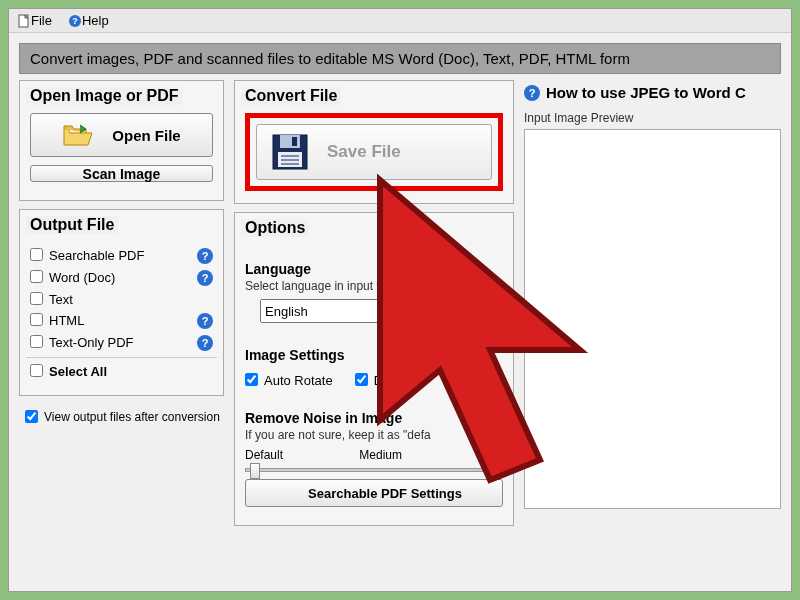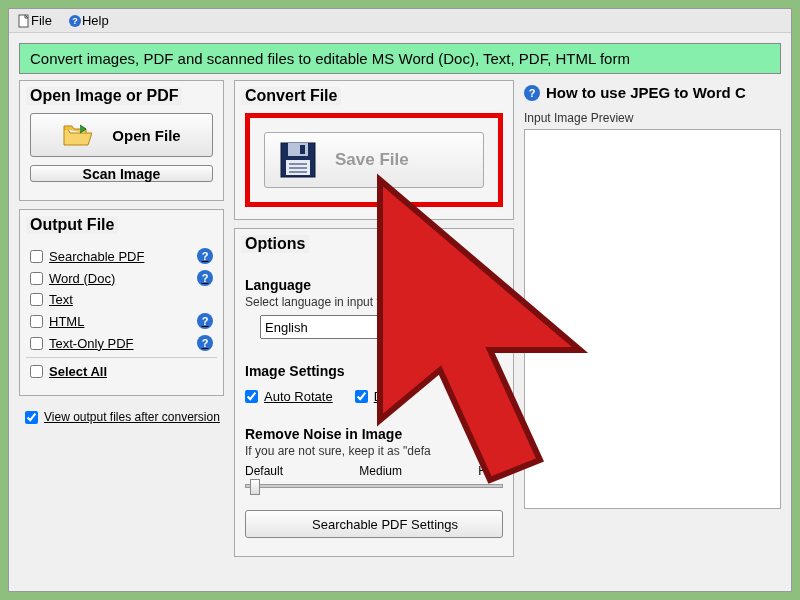--- a/index.html
+++ b/index.html
@@ -37,21 +37,21 @@
   width: 14px; height: 14px;
   display: inline-block;
 }
 .menu-icon-help {
   width: 14px; height: 14px;
   display: inline-block;
 }
 .banner {
   margin: 10px 10px 6px 10px;
   border: 1px solid #888;
-  background: #86efac;
+  background: #a3a3a3;
   padding: 6px 10px;
   font-size: 15px;
   white-space: nowrap;
   overflow: hidden;
 }
 .main {
   display: flex;
   gap: 10px;
   padding: 0 10px;
 }
@@ -89,50 +89,49 @@
   margin-bottom: 8px;
 }
 .btn-small {
   height: 17px;
   font-size: 14px;
   font-weight: bold;
 }
 .btn-settings {
   height: 28px;
   font-size: 13px;
-  font-weight: normal;
-  margin-top: 22px;
+  font-weight: bold;
+  margin-top: 7px;
   padding-left: 28px;
 }
 .save-highlight {
   border: 5px solid #e60000;
-  padding: 14px;
+  padding: 6px;
   margin-bottom: 8px;
 }
 .save-btn {
   display: flex;
   align-items: center;
   gap: 18px;
   width: 100%;
   height: 56px;
   background: linear-gradient(#fdfdfd,#eaeaea);
   border: 1px solid #aaa;
   border-radius: 3px;
   font-size: 17px;
   font-weight: bold;
   color: #999;
   cursor: pointer;
   padding-left: 14px;
 }
 .checkbox-row {
   display: flex;
-  align-items: center;
+  align-items: flex-start;
   gap: 6px;
   margin: 6px 0;
-  text-decoration: underline;
 }
 .checkbox-row input { margin: 0; }
 .help-icon {
   width: 16px; height: 16px;
   border-radius: 50%;
   background: #2a6fcf;
   color: #fff;
   display: inline-flex;
   align-items: center;
   justify-content: center;

